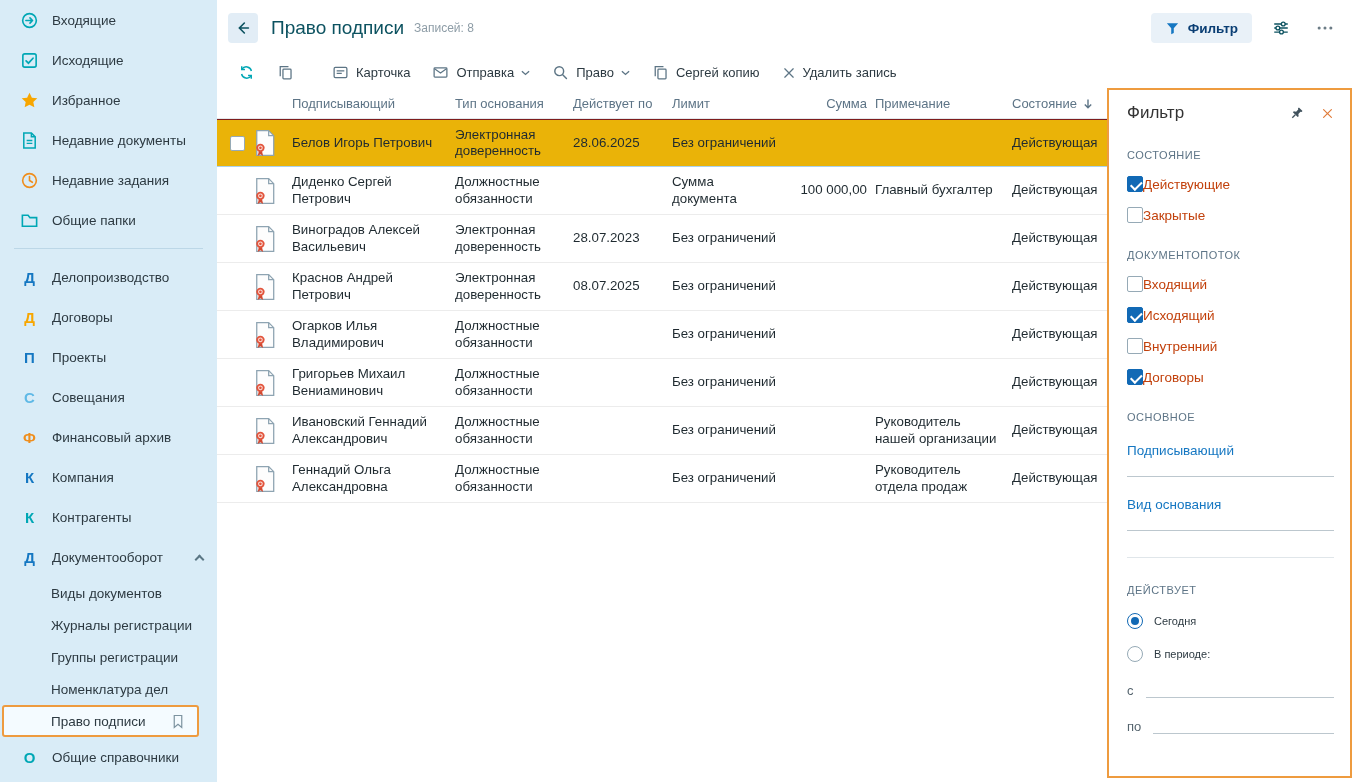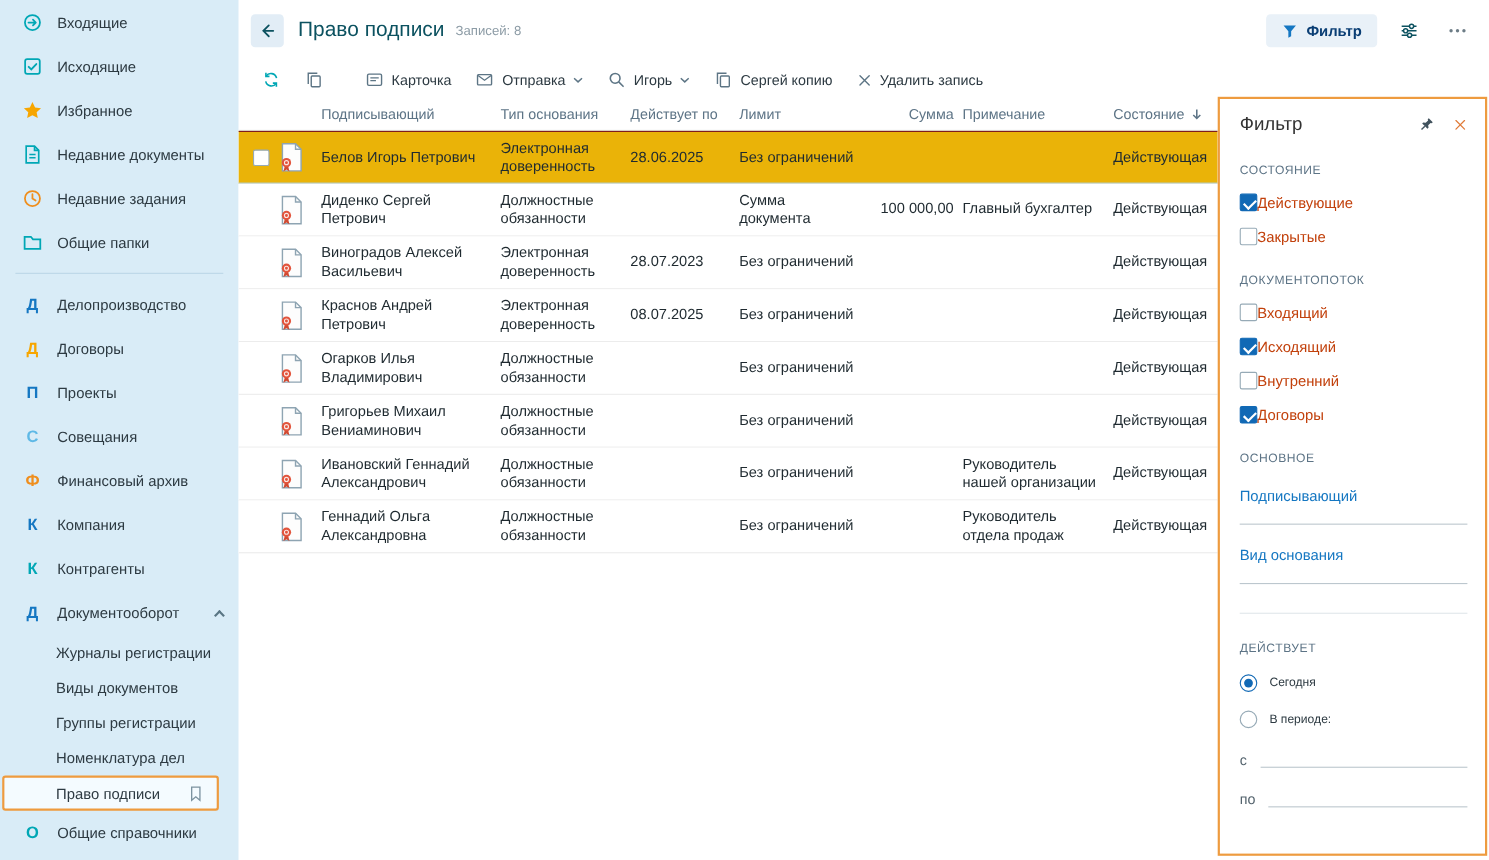--- a/index.html
+++ b/index.html
@@ -271,26 +271,26 @@
         <div class="side-item">
           <span class="m-letter" style="color: rgb(21, 119, 194);">Д</span>
           <span class="s-label">Документооборот</span>
           <span class="chev show"></span>
         </div>
       </nav>
 
     <nav class="side-group">
 
         <div class="sub-item">
+          <span class="s-label">Виды документов</span>
+
+        </div>
+
+        <div class="sub-item">
           <span class="s-label">Журналы регистрации</span>
-
-        </div>
-
-        <div class="sub-item">
-          <span class="s-label">Виды документов</span>
 
         </div>
 
         <div class="sub-item">
           <span class="s-label">Группы регистрации</span>
 
         </div>
 
         <div class="sub-item">
           <span class="s-label">Номенклатура дел</span>
@@ -367,21 +367,21 @@
             </svg>
           <span>Отправка</span>
           <svg style="width:9px;height:6px">
               <use href="#i-chev"></use>
             </svg>
         </button>
         <button class="tb-btn">
           <svg style="width:17px;height:17px">
               <use href="#i-search"></use>
             </svg>
-          <span>Игорь</span>
+          <span>Право</span>
           <svg style="width:9px;height:6px">
               <use href="#i-chev"></use>
             </svg>
         </button>
         <button class="tb-btn">
           <svg style="width:17px;height:17px">
               <use href="#i-copy"></use>
             </svg>
           <span>Сергей копию</span>
         </button>

